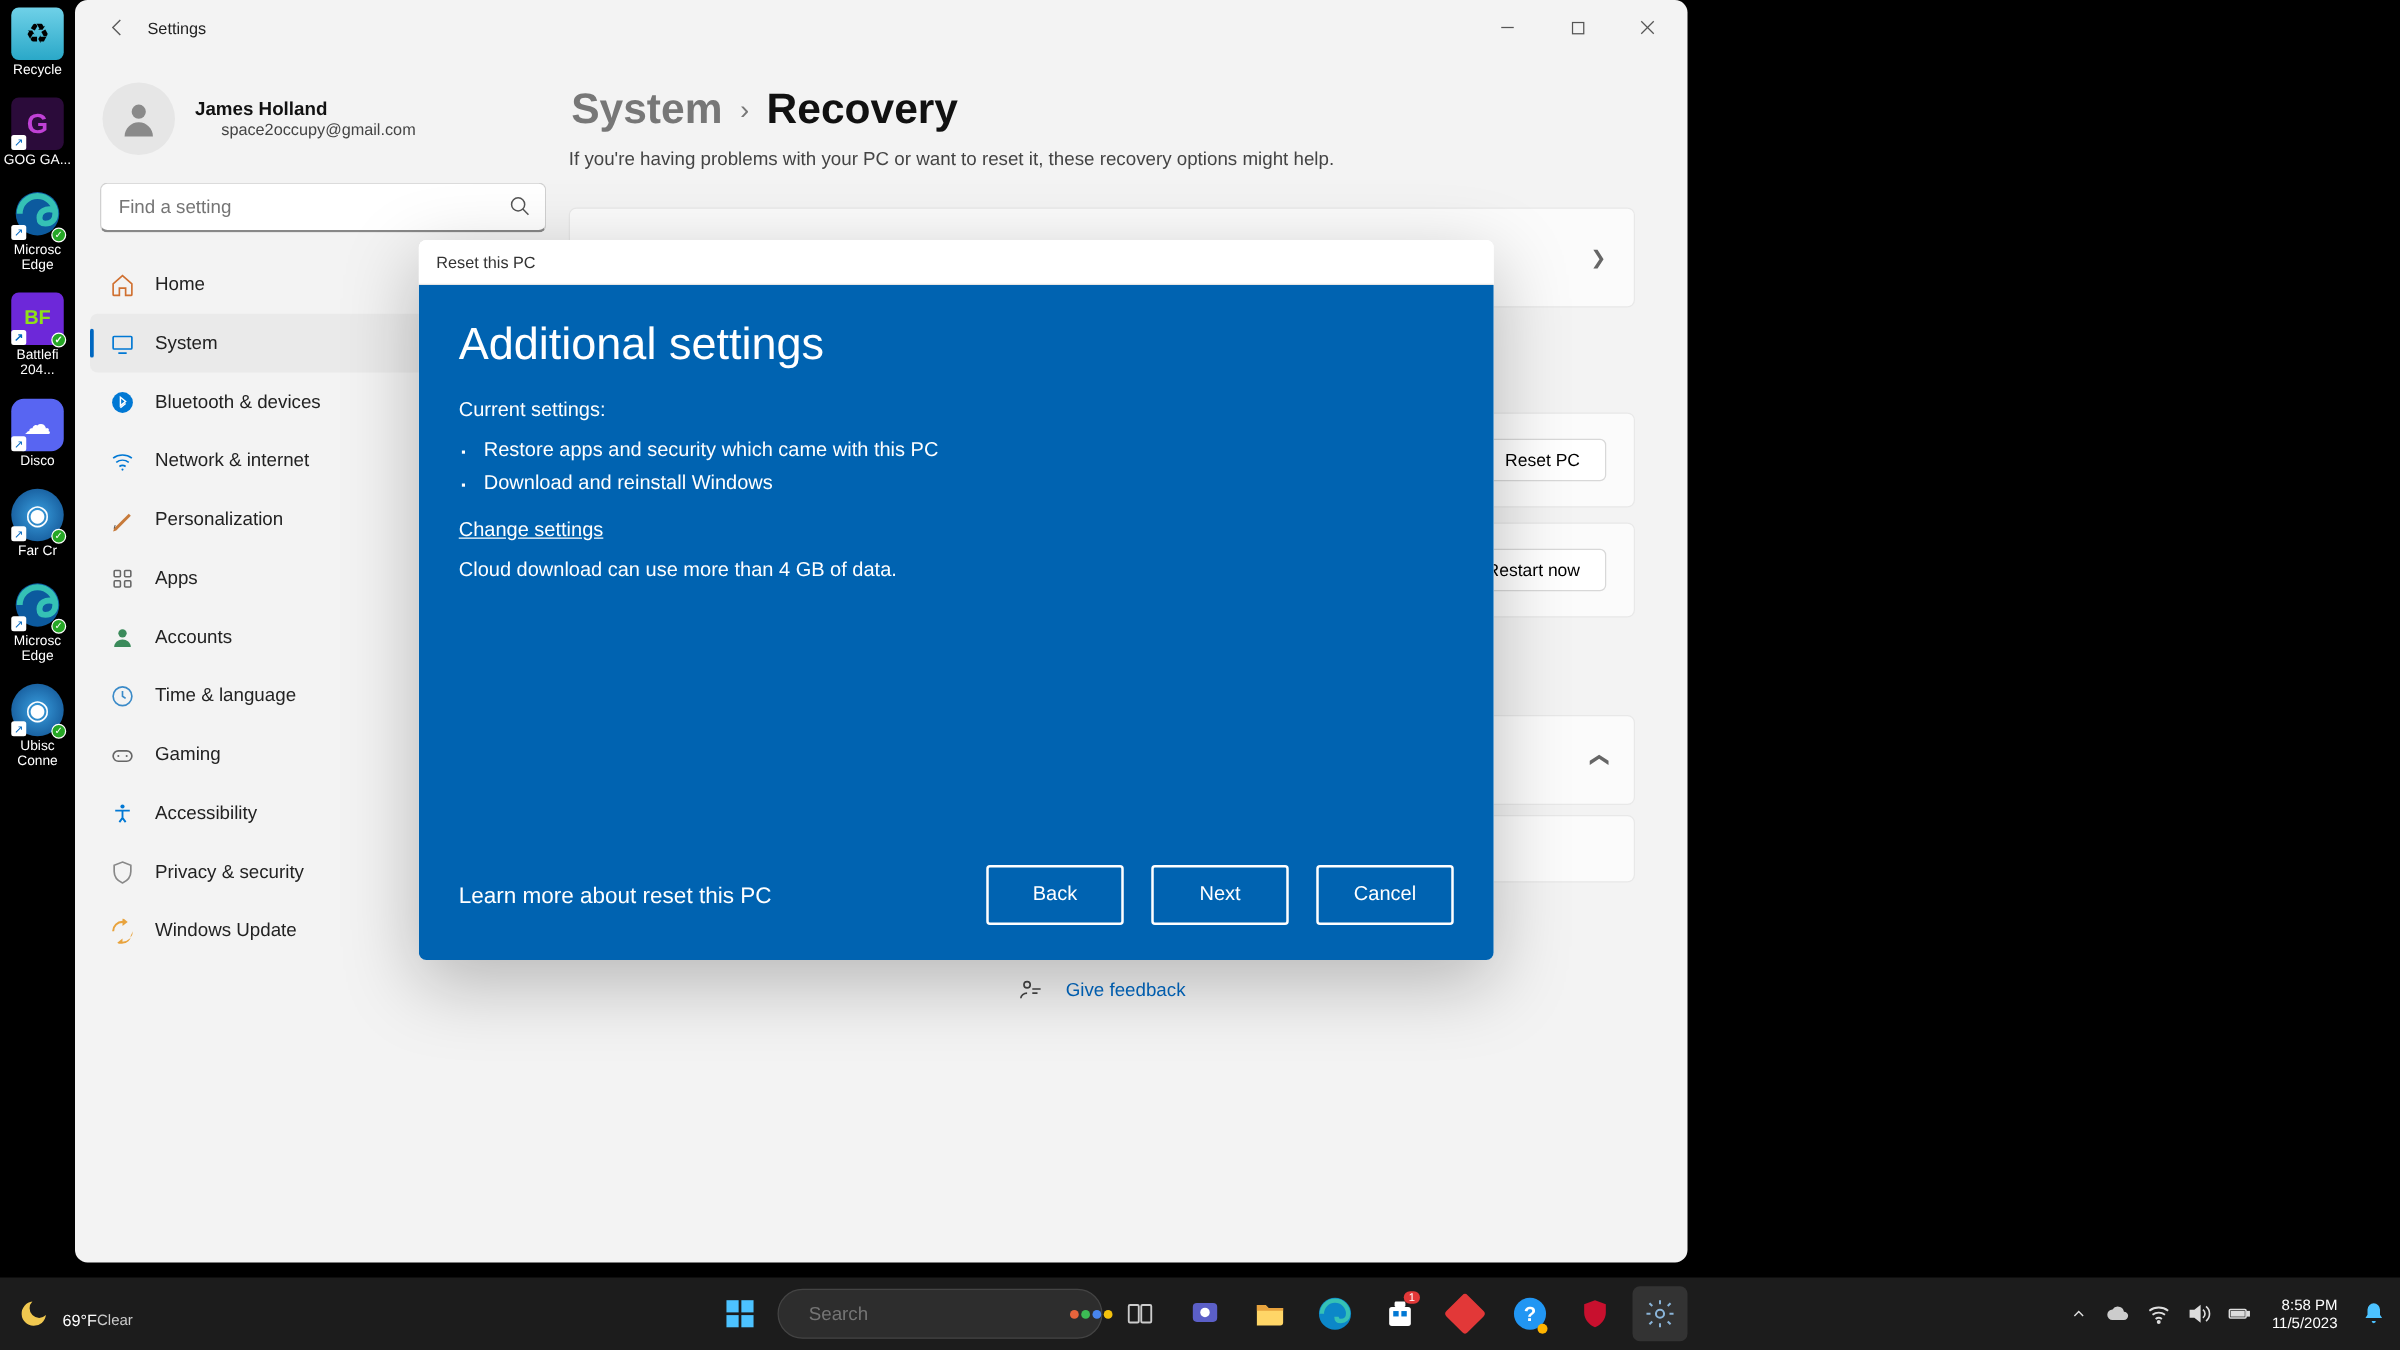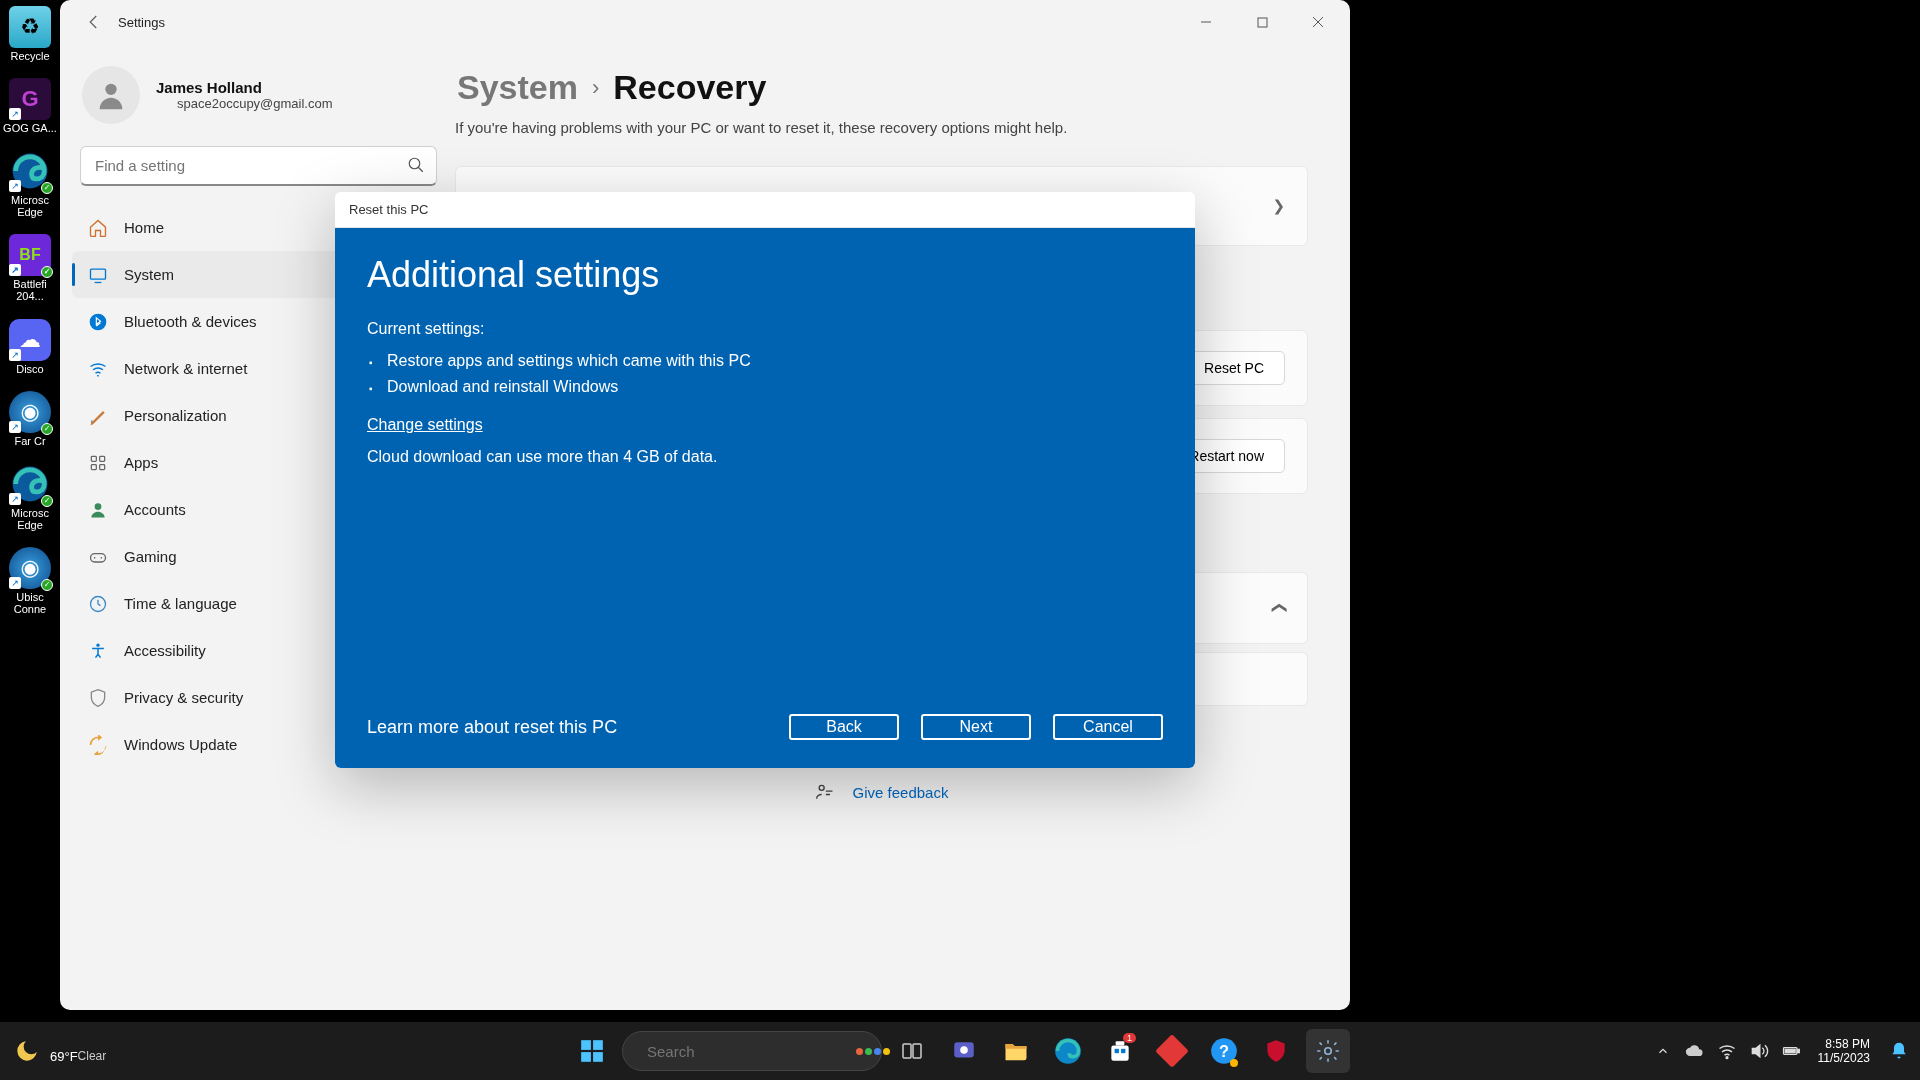--- a/index.html
+++ b/index.html
@@ -66,21 +66,21 @@
 .dialog-title { font-size:36px; font-weight:400; margin-bottom: 24px; }
 .dialog-sub { font-size:16px; margin-bottom:10px; }
 .dialog-body ul { list-style: none; margin-bottom: 16px;}
 .dialog-body ul li { font-size:16px; padding:4px 0 4px 20px; position:relative; }
 .dialog-body ul li::before { content:"▪"; position:absolute; left:2px; font-size:10px; top:9px;}
 .change-link { text-decoration: underline; cursor:pointer; font-size:16px; display:inline-block; margin-bottom: 14px;}
 .dialog-note { font-size:16px; }
 .dialog-footer { margin-top:auto; display:flex; align-items:center; }
 .learn-link { font-size:18px; cursor:pointer; }
 .dialog-buttons { margin-left:auto; display:flex; gap:22px; }
-.dialog-btn { width:110px; height:26px; border:2px solid #fff; background:transparent; color:#fff; font-size:16px; border-radius:3px; cursor:pointer; }
+.dialog-btn { width:110px; height:48px; border:2px solid #fff; background:transparent; color:#fff; font-size:16px; border-radius:3px; cursor:pointer; }
 
 
 .taskbar { position:absolute; left:0; bottom:0; right:0; height:58px; background:#1c1c1c; display:flex; align-items:center; color:#fff; }
 .weather { display:flex; align-items:center; gap:10px; padding-left:14px; cursor:pointer;}
 .weather-icon{ width:26px; height:26px; }
 .weather-text { display:flex; flex-direction:row; line-height:1.1;margin-top:12px;}
 .weather-text span:first-child{font-size:13px;} .weather-text span:last-child{font-size:12px; color:#ccc;}
 .tb-center { position:absolute; left:50%; transform:translateX(-50%); display:flex; align-items:center; gap:8px;}
 .tb-btn { width:44px; height:44px; display:flex; align-items:center; justify-content:center; border-radius:6px; cursor:pointer; position:relative;}
 .search-pill { width:260px; height:40px; background:#2d2d2d; border-radius:20px; display:flex; align-items:center; padding:0 14px; gap:10px; cursor:text; border:1px solid #444;}
@@ -274,35 +274,35 @@
               <svg width="20" height="20" viewBox="0 0 24 24">
                 <circle cx="12" cy="8" r="4" fill="#3a8a5a"></circle>
                 <path d="M4 21c0-4 4-7 8-7s8 3 8 7" fill="#3a8a5a"></path>
               </svg>
             </span>
             <span>Accounts</span>
           </div>
           <div class="nav-item">
             <span class="nav-icon">
               <svg width="20" height="20" viewBox="0 0 24 24">
+                <circle cx="12" cy="12" r="9" fill="none" stroke="#3a8ac8" stroke-width="1.6"></circle>
+                <path d="M12 7v5l3 2" stroke="#3a8ac8" stroke-width="1.6" fill="none"></path>
+              </svg>
+            </span>
+            <span>Time &amp; language</span>
+          </div>
+          <div class="nav-item">
+            <span class="nav-icon">
+              <svg width="20" height="20" viewBox="0 0 24 24">
                 <rect x="3" y="8" width="18" height="10" rx="5" fill="none" stroke="#666" stroke-width="1.6"></rect>
                 <circle cx="8" cy="13" r="1" fill="#666"></circle>
                 <circle cx="16" cy="13" r="1" fill="#666"></circle>
               </svg>
             </span>
             <span>Gaming</span>
-          </div>
-          <div class="nav-item">
-            <span class="nav-icon">
-              <svg width="20" height="20" viewBox="0 0 24 24">
-                <circle cx="12" cy="12" r="9" fill="none" stroke="#3a8ac8" stroke-width="1.6"></circle>
-                <path d="M12 7v5l3 2" stroke="#3a8ac8" stroke-width="1.6" fill="none"></path>
-              </svg>
-            </span>
-            <span>Time &amp; language</span>
           </div>
           <div class="nav-item">
             <span class="nav-icon">
               <svg width="20" height="20" viewBox="0 0 24 24">
                 <circle cx="12" cy="5" r="2" fill="#0078d4"></circle>
                 <path d="M5 9h14M12 9v7M9 20l3-4 3 4" stroke="#0078d4" stroke-width="1.8" fill="none"></path>
               </svg>
             </span>
             <span>Accessibility</span>
           </div>
@@ -375,21 +375,21 @@
       </div>
     </div>
   </div>
 
   <div class="dialog">
     <div class="dialog-header">Reset this PC</div>
     <div class="dialog-body">
       <div class="dialog-title">Additional settings</div>
       <div class="dialog-sub">Current settings:</div>
       <ul>
-        <li>Restore apps and settings which came with this PC</li>
+        <li>Restore apps and security which came with this PC</li>
         <li>Download and reinstall Windows</li>
       </ul>
       <span class="change-link">Change settings</span>
       <div class="dialog-note">Cloud download can use more than 4 GB of data.</div>
       <div class="dialog-footer">
         <span class="learn-link">Learn more about reset this PC</span>
         <div class="dialog-buttons">
           <button class="dialog-btn">Back</button>
           <button class="dialog-btn">Next</button>
           <button class="dialog-btn">Cancel</button>

